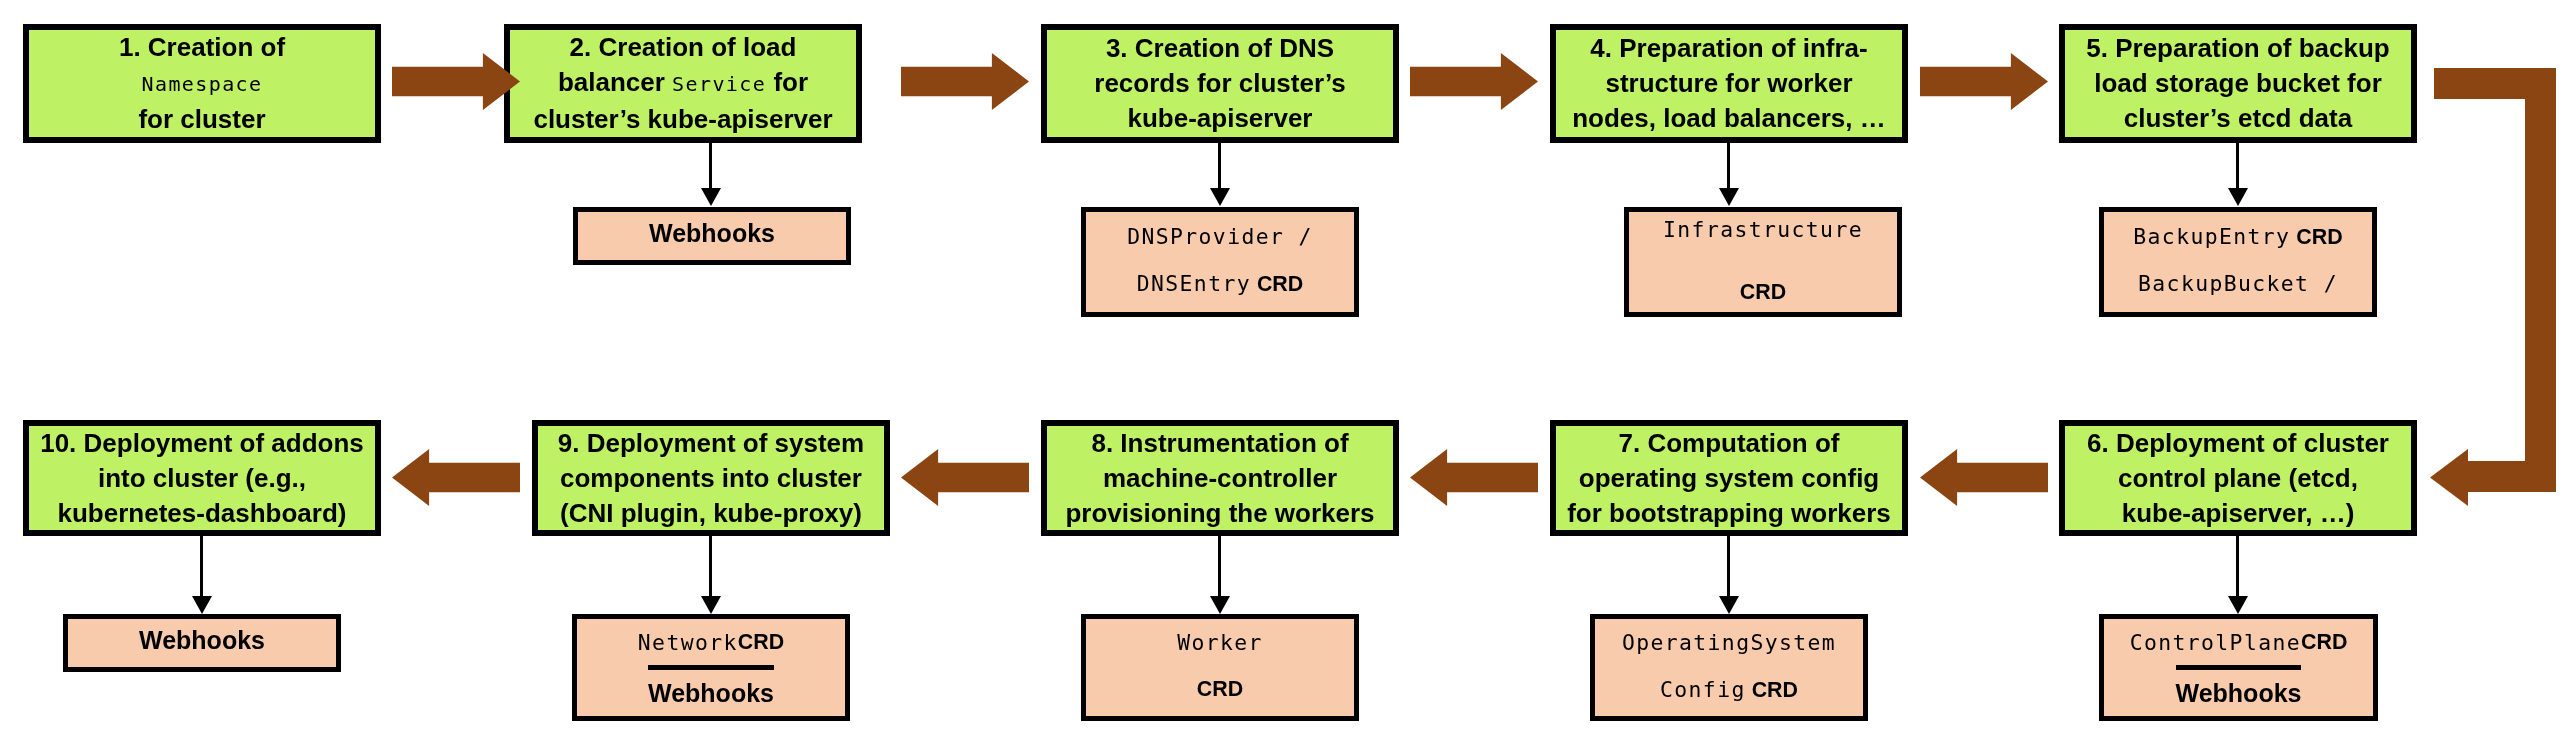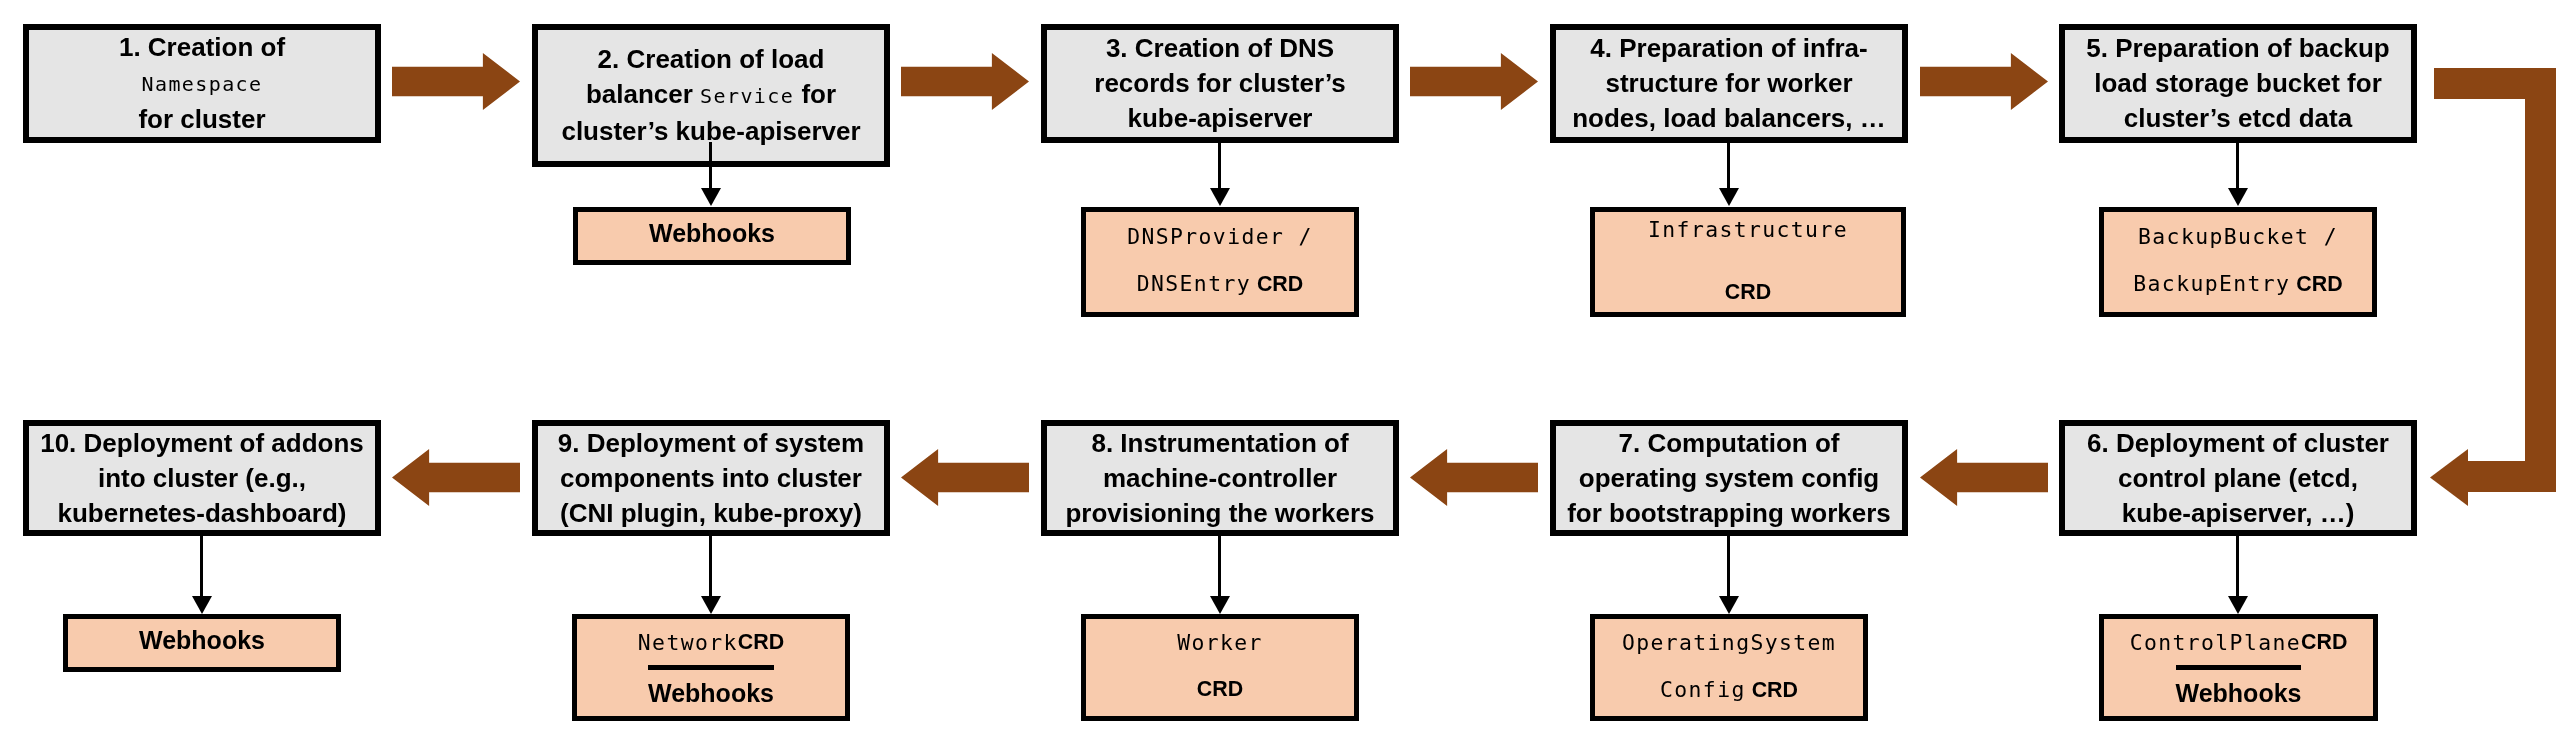--- a/index.html
+++ b/index.html
@@ -2,46 +2,46 @@
 <html style="font-size:11.4px"><head>
 <meta charset="utf-8">
 <style>
   html,body{margin:0;padding:0;background:#ffffff;}
   #stage{position:relative;width:2576px;height:742px;background:#ffffff;overflow:hidden;
          font-family:"Liberation Sans", sans-serif;}
 
   
   .box{position:absolute;box-sizing:border-box;display:flex;flex-direction:column;
        justify-content:center;align-items:center;text-align:center;color:#000;}
-  .main{background:#e5e5e5;border:6.4px solid #000000;font-weight:bold;font-size:26px;}
+  .main{background:#bef264;border:6.4px solid #000000;font-weight:bold;font-size:26px;}
   .main .ln{line-height:35px;white-space:nowrap;}
   .sub{background:#F8CBAD;border:5.7px solid #000000;}
   .sub .ln{line-height:43px;white-space:nowrap;}
   .sans{font-family:"Liberation Sans", sans-serif;}
   .mono{font-family:"DejaVu Sans Mono", monospace;font-weight:normal;letter-spacing:1.4px;font-size:20px;}
   .sub .mono{font-size:21.4px;}
   .crd{font-family:"Liberation Sans", sans-serif;font-weight:bold;font-size:21.4px;letter-spacing:0;}
   .whk{font-family:"Liberation Sans", sans-serif;font-weight:bold;font-size:25px;}
 
   
   .b1 {left:23px;  top:23.5px; width:358px;height:119px;}
-  .b2 {left:532px; top:23.5px; width:358px;height:143px;text-align:center;}
+  .b2 {left:504px; top:23.5px; width:358px;height:119px;text-align:center;}
   .b3 {left:1041px;top:23.5px; width:358px;height:119px;}
   .b4 {left:1550px;top:23.5px; width:358px;height:119px;}
   .b5 {left:2059px;top:23.5px; width:358px;height:119px;}
   .b6 {left:2059px;top:420px;width:358px;height:116px;}
   .b7 {left:1550px;top:420px;width:358px;height:116px;}
   .b8 {left:1041px;top:420px;width:358px;height:116px;}
   .b9 {left:532px; top:420px;width:358px;height:116px;}
   .b10{left:23px;  top:420px;width:358px;height:116px;}
 
   
   .s2 {left:573px; top:207px;width:278px;height:58px;}
   .s3 {left:1081px;top:207px;width:278px;height:110px;}
-  .s4 {left:1590px;top:207px;width:316px;height:110px;gap:16px;}
+  .s4 {left:1624px;top:207px;width:278px;height:110px;gap:16px;}
   .s5 {left:2099px;top:207px;width:278px;height:110px;}
   .s6 {left:2099px;top:614px;width:279px;height:107px;}
   .s7 {left:1590px;top:614px;width:278px;height:107px;}
   .s8 {left:1081px;top:614px;width:278px;height:107px;}
   .s9 {left:572px; top:614px;width:278px;height:107px;}
   .s10{left:63px;  top:614px;width:278px;height:58px;}
 
   .stacked{padding:0;justify-content:stretch;}
   .stacked .srow{flex:1;display:flex;align-items:center;white-space:nowrap;}
   .stacked .srow + .srow{border-top:5px solid #000000;}
@@ -201,22 +201,22 @@
     <div class="ln"><span class="mono">DNSProvider /</span></div>
     <div class="ln"><span class="mono">DNSEntry</span><span class="crd"> CRD</span></div>
   </div>
 
   <div class="box sub s4">
     <div class="ln"><span class="mono">Infrastructure</span></div>
     <div class="ln"><span class="crd">CRD</span></div>
   </div>
 
   <div class="box sub s5">
+    <div class="ln"><span class="mono">BackupEntry</span><span class="crd"> CRD</span></div>
     <div class="ln"><span class="mono">BackupBucket /</span></div>
-    <div class="ln"><span class="mono">BackupEntry</span><span class="crd"> CRD</span></div>
   </div>
 
   <div class="box sub stacked s6">
     <div class="srow">
         <span class="mono">ControlPlane</span>
         <span class="crd"> CRD</span>
       </div>
     <div class="srow">
         <span class="whk">Webhooks</span>
       </div>

